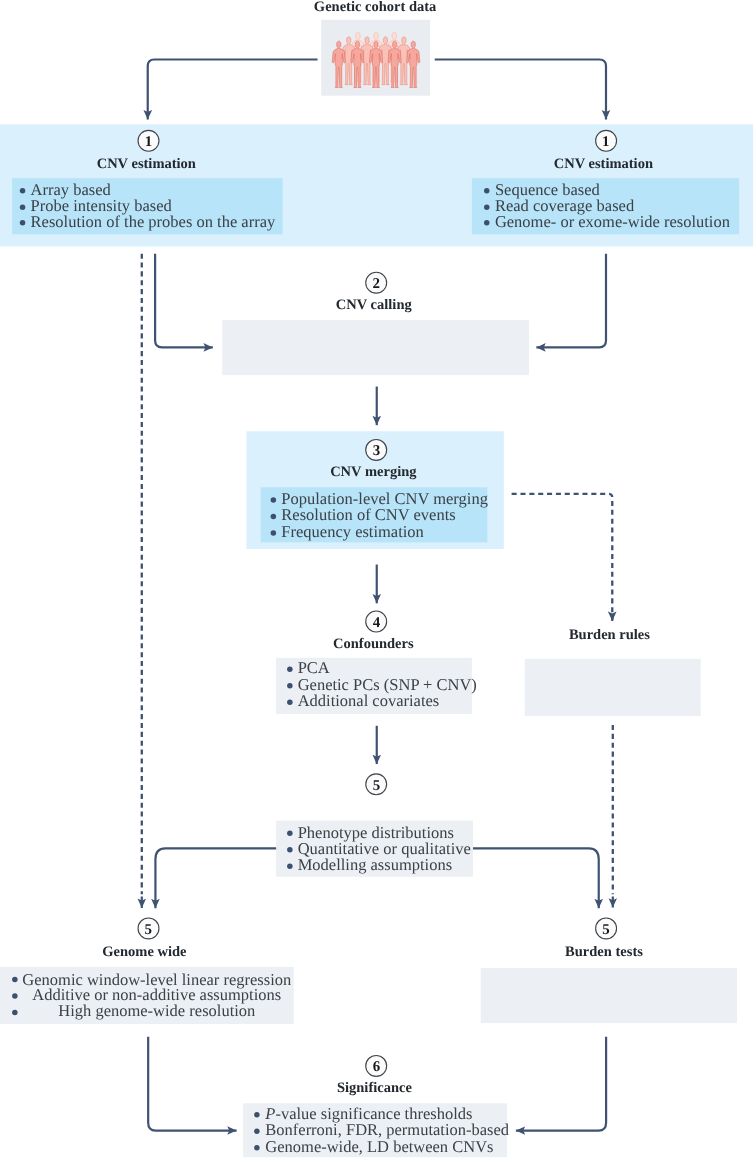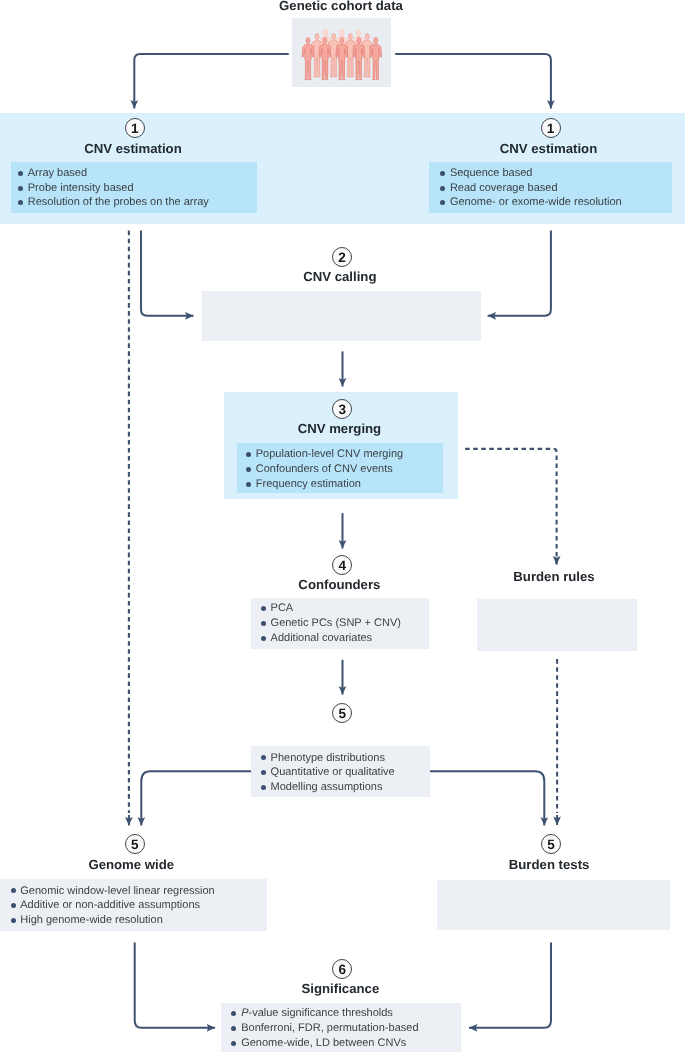--- a/index.html
+++ b/index.html
@@ -1,30 +1,30 @@
 <!DOCTYPE html>
 <html><head>
 <meta charset="utf-8">
 <title>CNV analysis workflow</title>
 <style>
   html,body{margin:0;padding:0;background:#ffffff;}
   body{width:685px;height:1055px;
        font-family:"Liberation Sans", sans-serif;color:#3c4248;
        -webkit-font-smoothing:antialiased;text-rendering:geometricPrecision;}
-  #stage{position:relative;width:685px;height:1055px;overflow:hidden;background:#fff;}
+  #stage{position:relative;width:685px;height:1055px;overflow:hidden;background:#fff;font-family:Liberation Serif, serif;}
   .band{position:absolute;background:#daf0fd;}
   .bbox{position:absolute;background:#b7e4f8;}
   .gbox{position:absolute;background:#ecf0f4;}
   .obox{position:absolute;background:#daf0fd;}
   .title{position:absolute;font-weight:bold;font-size:13.2px;line-height:13px;color:#23292e;
          text-align:center;white-space:nowrap;}
   .toptitle{position:absolute;font-weight:bold;font-size:13.2px;line-height:13px;color:#23292e;
          text-align:center;white-space:nowrap;}
   ul.items{list-style:none;margin:0;padding:0;position:absolute;}
-  ul.items li{font-size:11px;line-height:14.85px;color:#3b4147;white-space:nowrap;
+  ul.items li{font-size:15px;line-height:14.85px;color:#3b4147;white-space:nowrap;
       position:relative;padding-left:9.9px;}
   ul.items li:before{content:"";position:absolute;left:0.2px;top:4.9px;width:5.0px;height:5.0px;
       border-radius:50%;background:#3d4f6e;}
   .num{position:absolute;width:20px;height:20px;border:1.15px solid #3d444c;border-radius:50%;
        background:#fbfbfb;font-size:13.6px;font-weight:bold;color:#17181a;
        text-align:center;line-height:19.5px;box-sizing:border-box;}
   svg.lines{position:absolute;left:0;top:0;width:685px;height:1055px;overflow:visible;}
   .cohort{position:absolute;background:#e9edf2;}
 </style>
 </head>
@@ -117,21 +117,21 @@
   <div class="num" style="left:332.1px;top:246.5px;">2</div>
   <div class="title" style="left:239.8px;top:269.9px;width:200px;">CNV calling</div>
   <div class="gbox" style="left:201.5px;top:291.3px;width:279.0px;height:49.4px;"></div>
 
   <div class="obox" style="left:223.9px;top:392.1px;width:234.5px;height:107.2px;"></div>
   <div class="num" style="left:332.3px;top:399.0px;">3</div>
   <div class="title" style="left:239.4px;top:421.6px;width:200px;">CNV merging</div>
   <div class="bbox" style="left:237.3px;top:442.7px;width:205.7px;height:50.8px;"></div>
   <ul class="items" style="left:245.9px;top:447.3px;">
       <li>Population-level CNV merging</li>
-      <li>Confounders of CNV events</li>
+      <li>Resolution of CNV events</li>
       <li>Frequency estimation</li>
     </ul>
 
   <div class="num" style="left:332.3px;top:554.5px;">4</div>
   <div class="title" style="left:239.4px;top:578.1px;width:200px;">Confounders</div>
   <div class="gbox" style="left:251.3px;top:597.8px;width:178.1px;height:51.2px;"></div>
   <ul class="items" style="left:260.7px;top:601.4px;">
       <li>PCA</li>
       <li>Genetic PCs (SNP + CNV)</li>
       <li>Additional covariates</li>
@@ -145,21 +145,21 @@
   <div class="gbox" style="left:251.3px;top:746.3px;width:178.7px;height:51.1px;"></div>
   <ul class="items" style="left:260.7px;top:750.5px;">
       <li>Phenotype distributions</li>
       <li>Quantitative or qualitative</li>
       <li>Modelling assumptions</li>
     </ul>
 
   <div class="num" style="left:124.7px;top:834.4px;">5</div>
   <div class="title" style="left:31.3px;top:858.2px;width:200px;">Genome wide</div>
   <div class="gbox" style="left:0.0px;top:879.2px;width:266.7px;height:51.6px;"></div>
-  <ul class="items" style="left:10.4px;top:883.6px;">
+  <ul class="items" style="left:10.4px;top:883.6px;text-align:center;">
       <li>Genomic window-level linear regression</li>
       <li>Additive or non-additive assumptions</li>
       <li>High genome-wide resolution</li>
     </ul>
 
   <div class="num" style="left:541.0px;top:834.4px;">5</div>
   <div class="title" style="left:449.1px;top:858.2px;width:200px;">Burden tests</div>
   <div class="gbox" style="left:436.7px;top:879.9px;width:233.4px;height:50.6px;"></div>
 
   <div class="num" style="left:332.3px;top:958.7px;">6</div>

